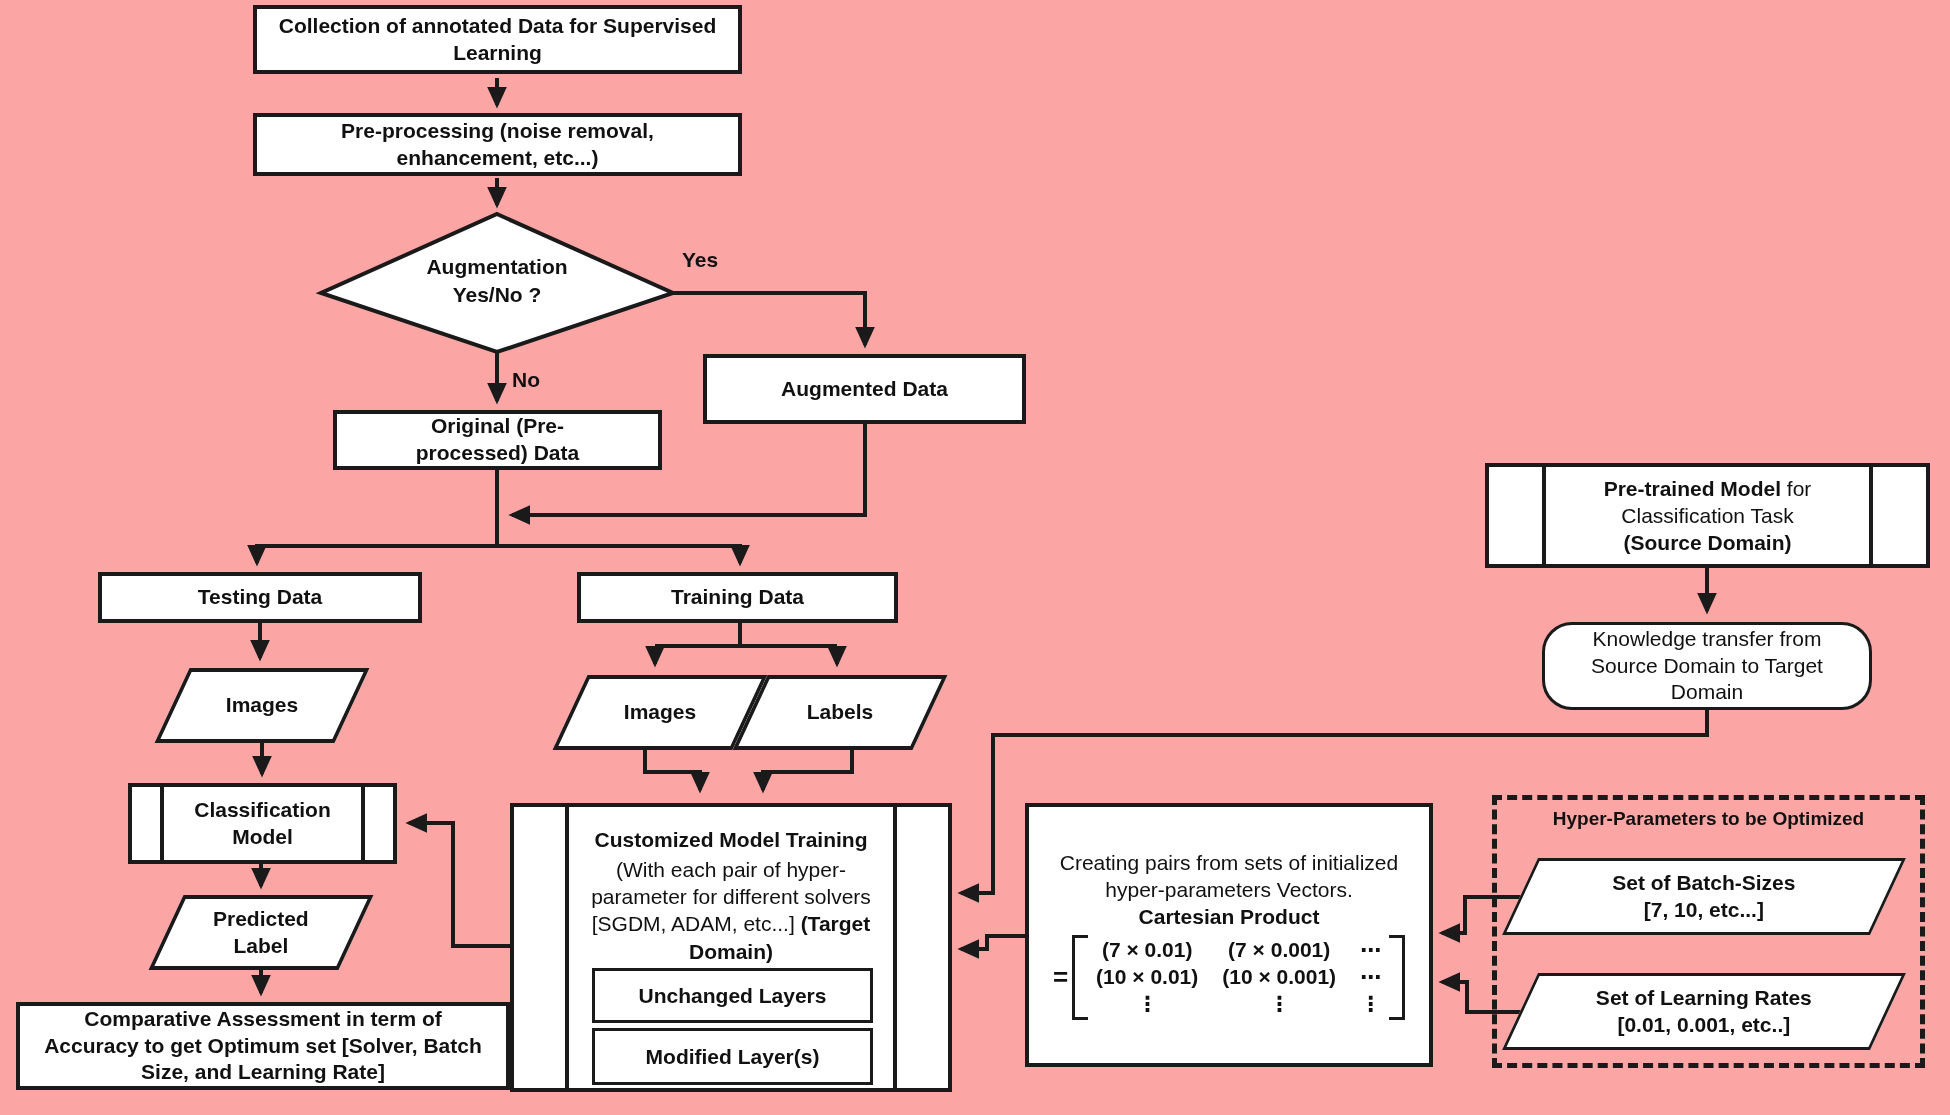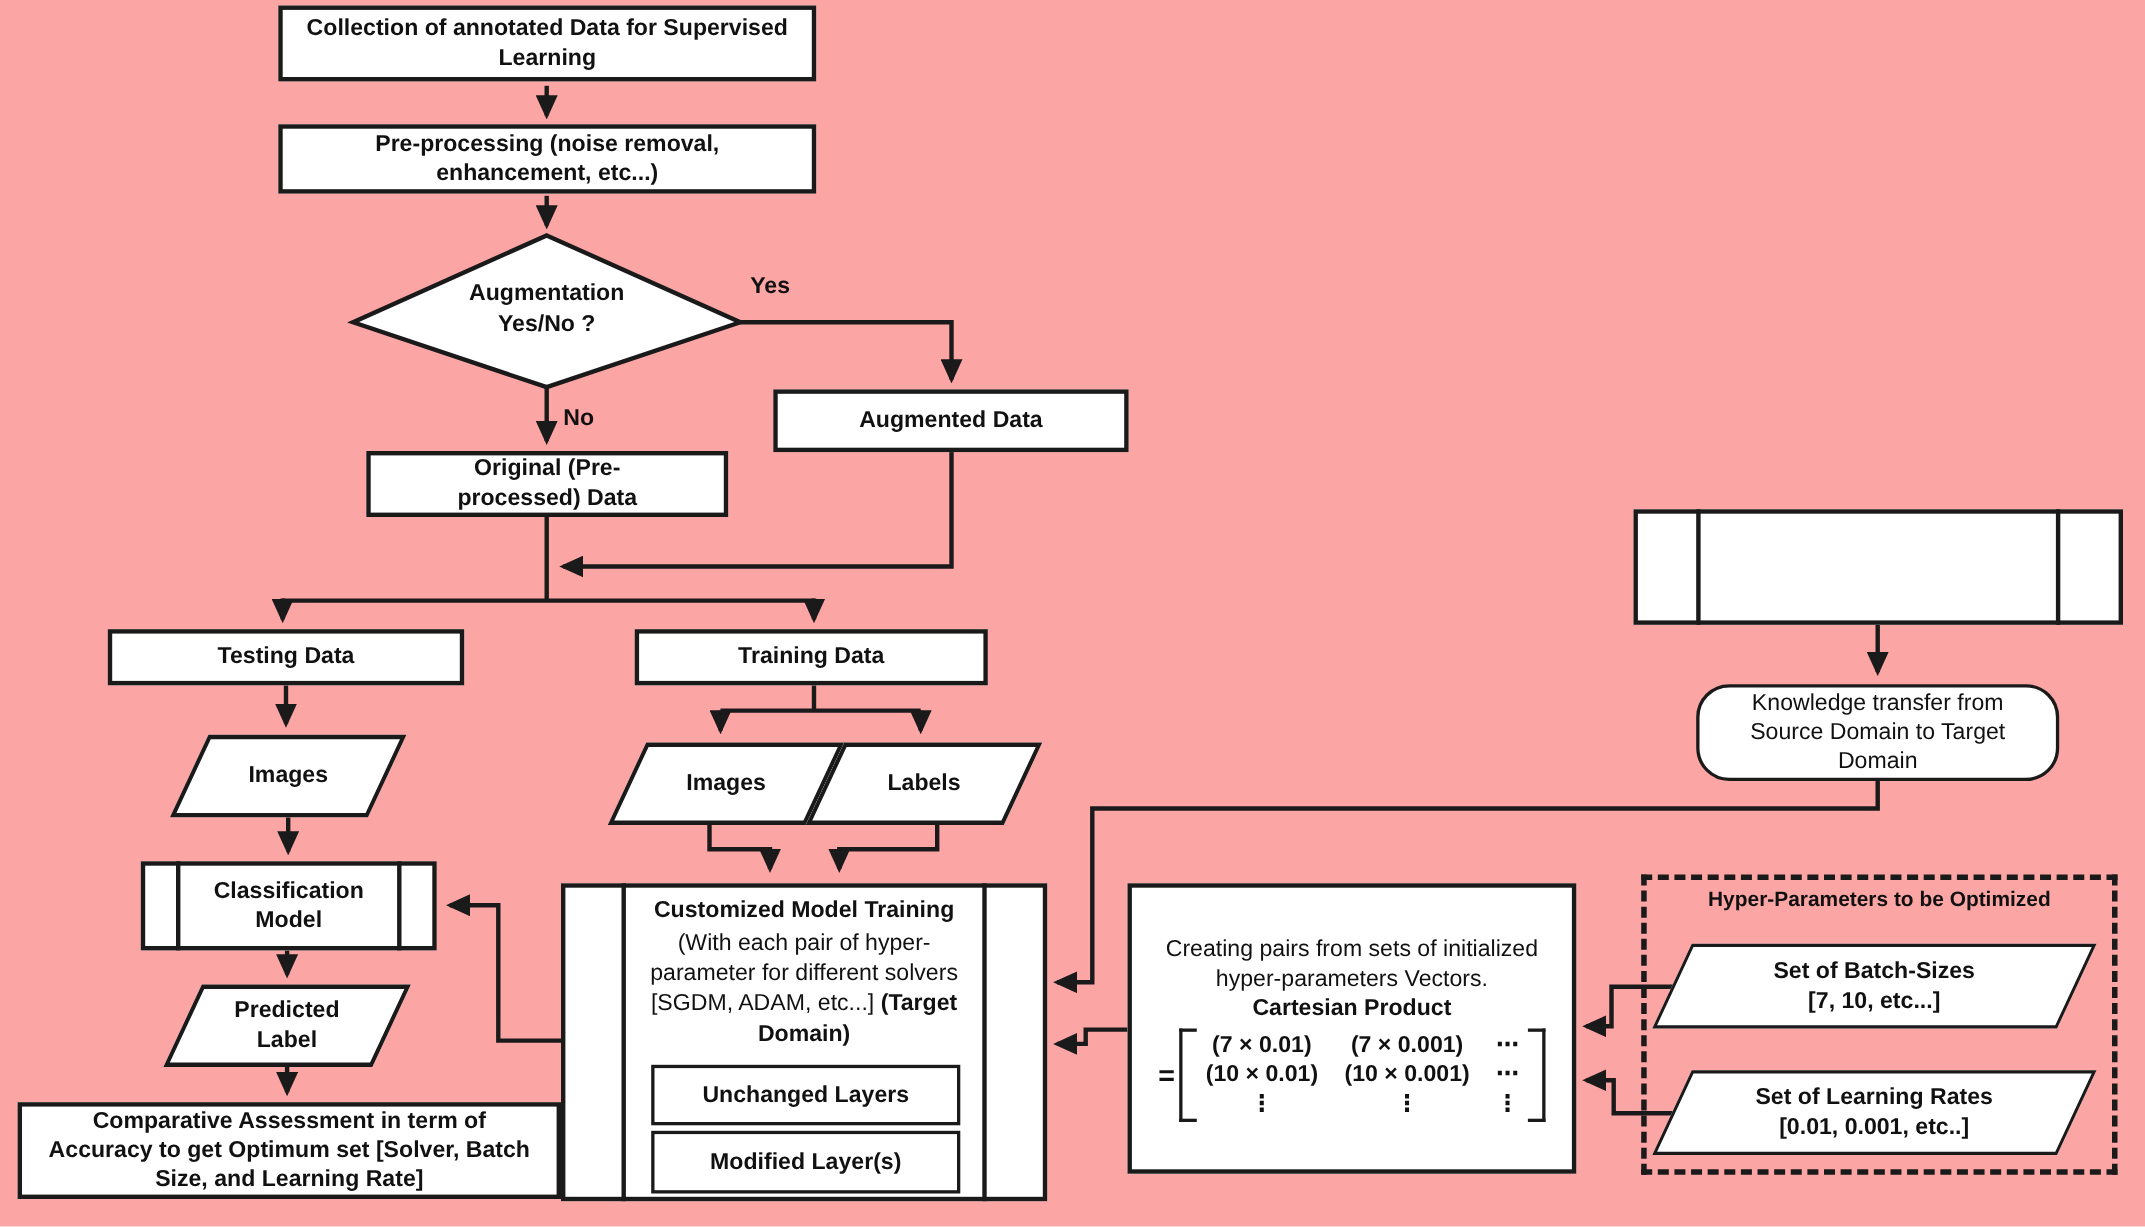--- a/index.html
+++ b/index.html
@@ -90,21 +90,21 @@
   </div>
 
   <div style="position:absolute;left:377px;top:253px;width:240px;text-align:center;font-weight:700;font-size:21px;line-height:1.35;">
     <div>Augmentation</div>
     <div>Yes/No ?</div>
   </div>
 
   <div class="label" style="left:682px;top:248px;">Yes</div>
   <div class="label" style="left:512px;top:368px;">No</div>
 
-  <div class="node" style="left:703px;top:354px;width:323px;height:57px;">
+  <div class="node" style="left:703px;top:354px;width:323px;height:70px;">
     <span>Augmented Data</span>
   </div>
 
   <div class="node" style="left:333px;top:410px;width:329px;height:60px;padding:0 40px;">
     <span>Original (Pre-processed) Data</span>
   </div>
 
   <div class="node" style="left:98px;top:572px;width:324px;height:51px;">
     <span>Testing Data</span>
   </div>
@@ -135,21 +135,21 @@
     <span class="unskew">Images</span>
   </div>
 
   <div class="node para" style="left:750px;top:675px;width:180px;height:75px;">
     <span class="unskew">Labels</span>
   </div>
 
   <div class="node predef" style="left:510px;top:803px;width:442px;height:289px;align-items:flex-start;padding:0 58px;">
     <div class="sidebar" style="left:51px;"></div>
     <div class="sidebar" style="right:51px;"></div>
-    <div style="margin-top:8px;">
+    <div style="margin-top:20px;">
       <div class="custom-title">Customized Model Training</div>
       <div class="custom-body"><span>(With each pair of hyper-parameter for different solvers [SGDM, ADAM, etc...] </span><span class="b">(Target Domain)</span></div>
     </div>
   </div>
 
   <div class="subbox" style="left:592px;top:968px;width:281px;height:55px;">
     <span>Unchanged Layers</span>
   </div>
 
   <div class="subbox" style="left:592px;top:1028px;width:281px;height:57px;">
@@ -173,20 +173,25 @@
         <span>⋮</span>
         <span>⋮</span>
       </div>
       <div class="brk r"></div>
     </div>
   </div>
 
   <div class="node predef" style="left:1485px;top:463px;width:445px;height:105px;padding:0 62px;">
     <div class="sidebar" style="left:53px;"></div>
     <div class="sidebar" style="right:53px;"></div>
+    <div style="line-height:1.3;">
+      <div><span>Pre-trained Model</span><span class="light"> for</span></div>
+      <div class="light">Classification Task</div>
+      <div>(Source Domain)</div>
+    </div>
   </div>
 
   <div class="node rounded" style="left:1542px;top:622px;width:330px;height:88px;padding:0 24px;font-weight:400;">
     <span>Knowledge transfer from Source Domain to Target Domain</span>
   </div>
 
   <div class="dashedbox" style="left:1492px;top:795px;width:433px;height:273px;">
     <div style="position:absolute;left:0;right:0;top:8px;text-align:center;font-weight:700;font-size:19px;">Hyper-Parameters to be Optimized</div>
   </div>
 

